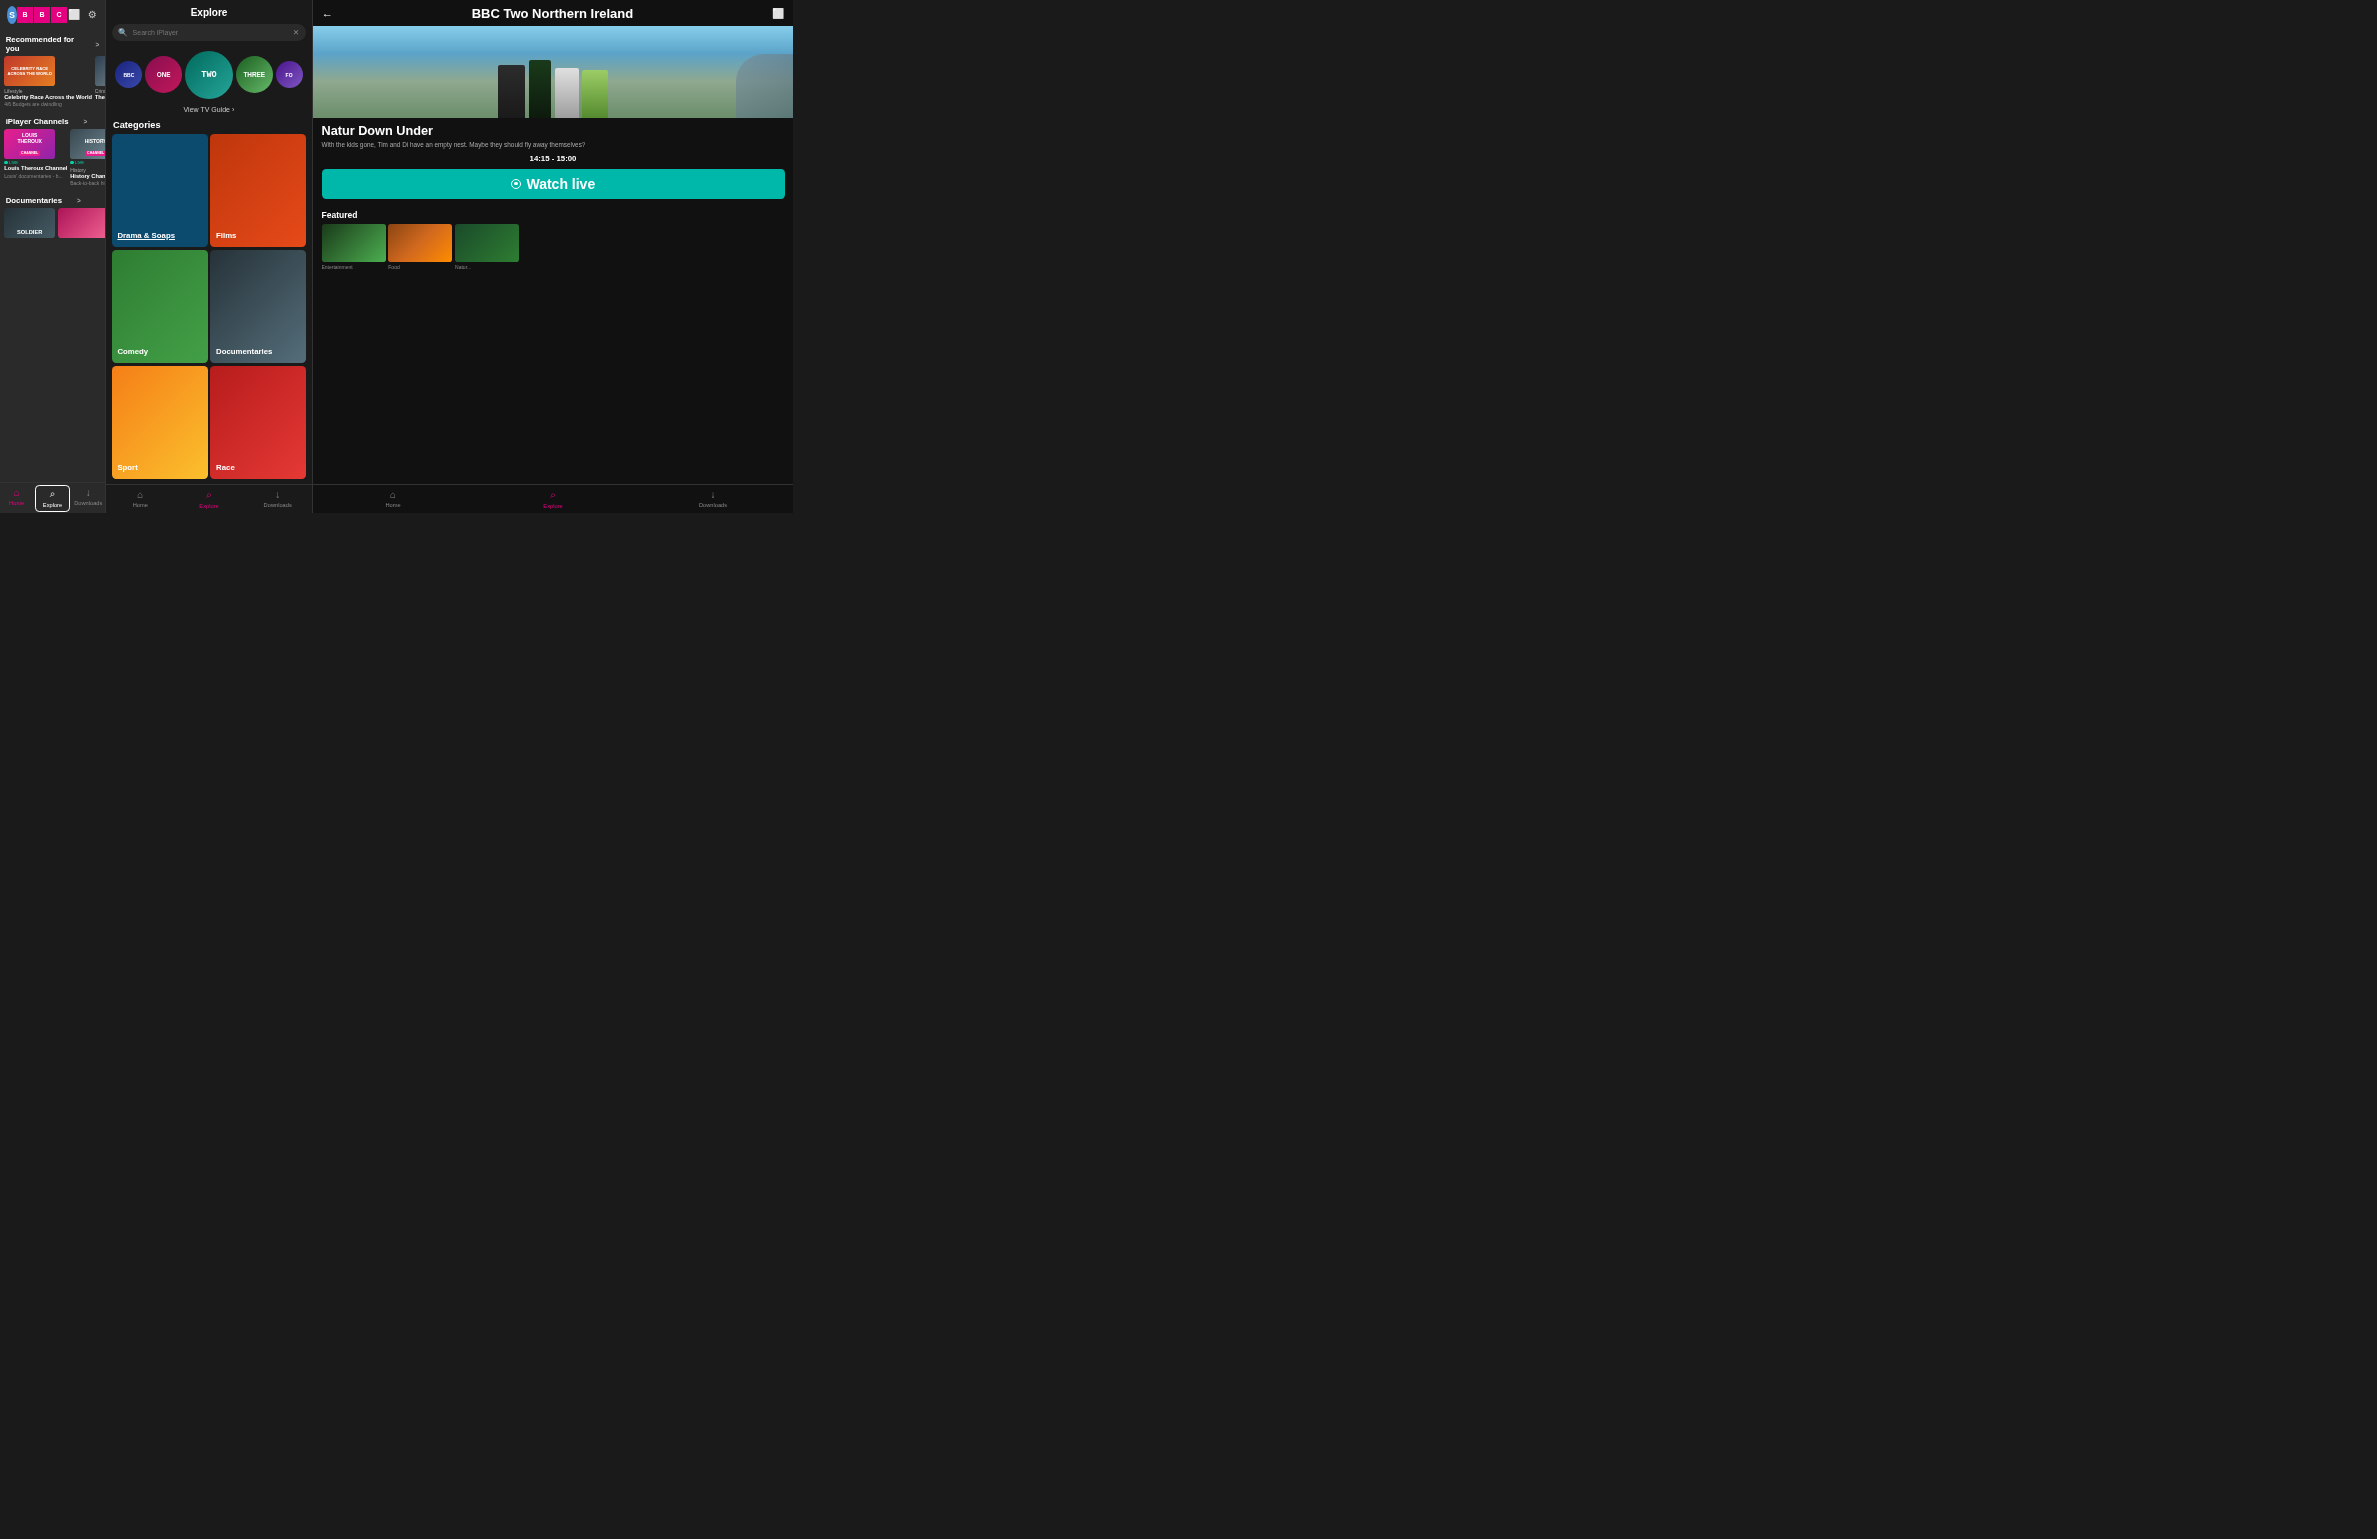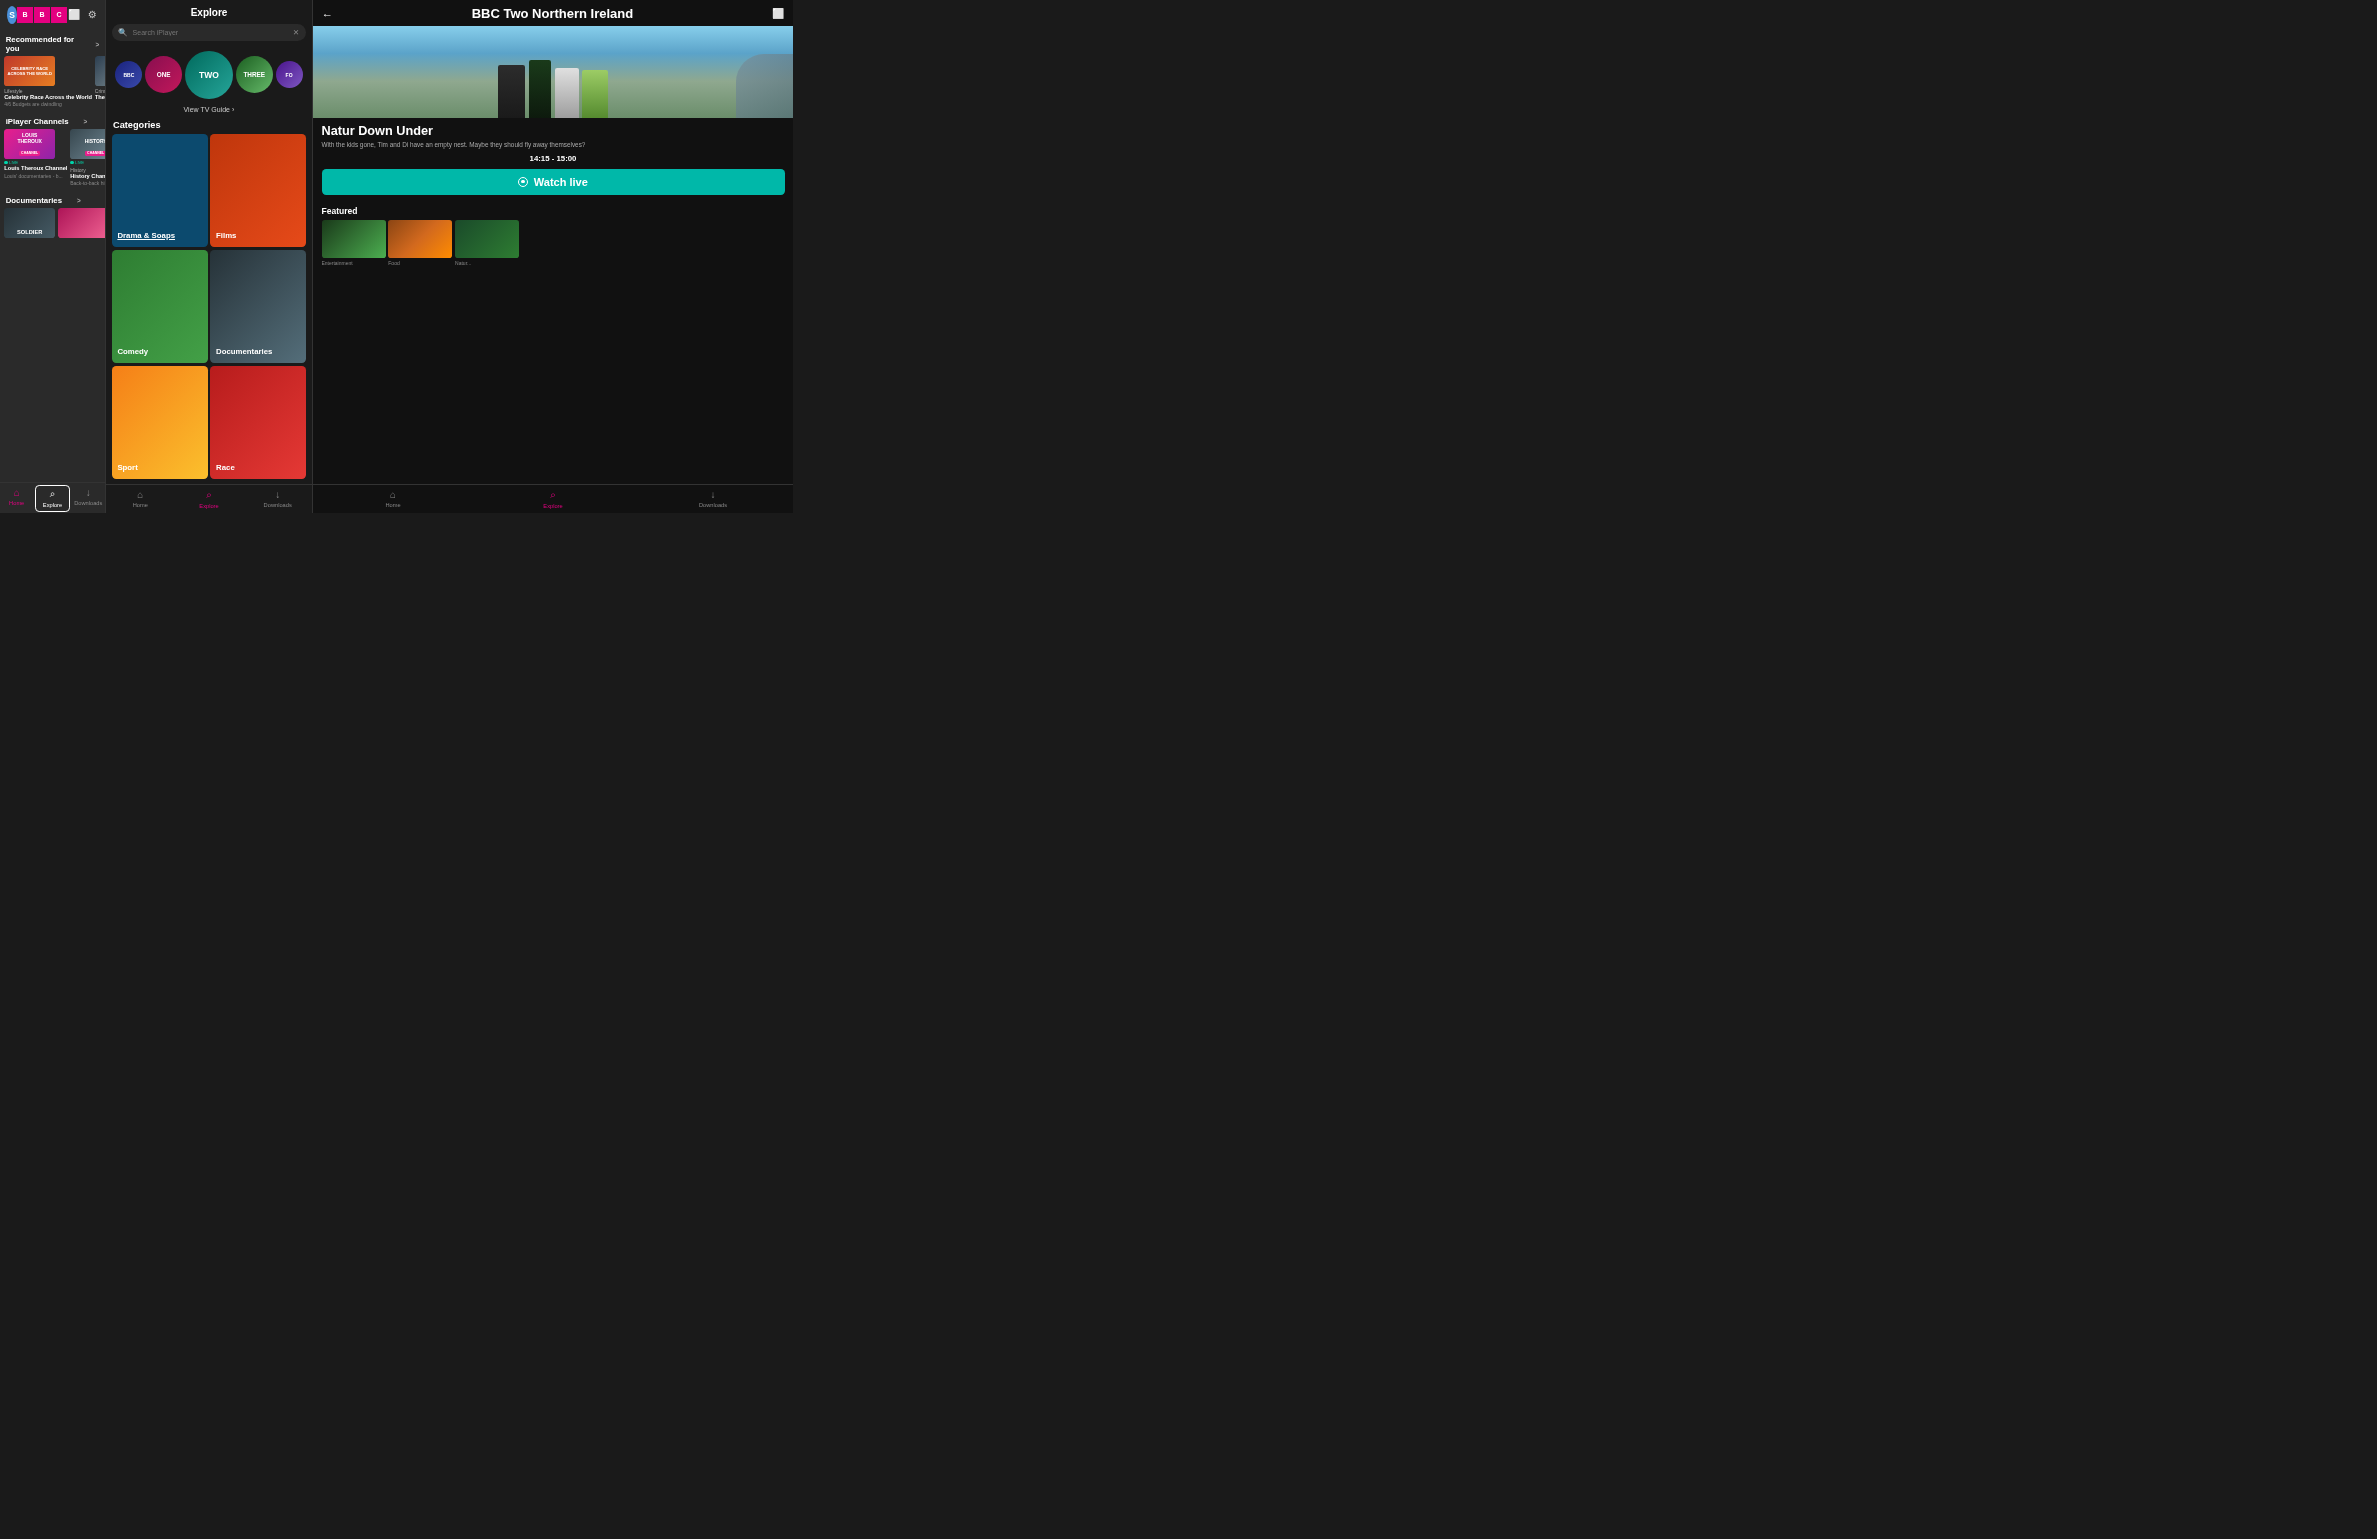--- a/index.html
+++ b/index.html
@@ -205,21 +205,21 @@
       border-radius: 50%;
       display: flex; align-items: center; justify-content: center;
       font-weight: 900; color: white; cursor: pointer; flex: none;
     }
     .circle-sm { width: 37px; height: 37px; font-size: 6.4px; }
     .circle-md { width: 48px; height: 48px; font-size: 8.5px; }
     .circle-xs { width: 27px; height: 27px; font-size: 5px; }
 
     .circle-bbc { background: linear-gradient(135deg, #1a237e, #3949ab); }
     .circle-one { background: linear-gradient(135deg, #880e4f, #c2185b); }
-    .circle-two { background: linear-gradient(135deg, #00695c, #26a69a); }
+    .circle-two { background: linear-gradient(135deg, #00695c, #26a69a); font-family: Liberation Mono, monospace; }
     .circle-three { background: linear-gradient(135deg, #1b5e20, #66bb6a); }
     .circle-four { background: linear-gradient(135deg, #4a148c, #7e57c2); }
 
     .view-tv-guide {
       text-align: center;
       font-size: 7px; color: #ccc;
       padding: 4.2px; cursor: pointer;
       display: flex; align-items: center; justify-content: center; gap: 2.1px;
     }
 
@@ -288,21 +288,21 @@
       font-size: 6.4px; color: #aaa; line-height: 1.4; margin-bottom: 4.2px;
     }
     .show-time {
       font-size: 7.8px; font-weight: 700; color: white; margin-bottom: 5.7px; text-align: center;
     }
 
     .watch-live-btn {
       width: 100%;
       background: #00b8a9;
       border: none; border-radius: 4.2px;
-      color: white; font-size: 11px; font-weight: 700;
+      color: white; font-size: 14px; font-weight: 700;
       padding: 7px;
       cursor: pointer;
       display: flex; align-items: center; justify-content: center; gap: 5.7px;
     }
     .live-circle {
       width: 10px; height: 10px;
       border: 1.4px solid white;
       border-radius: 50%;
       display: flex; align-items: center; justify-content: center;
     }

